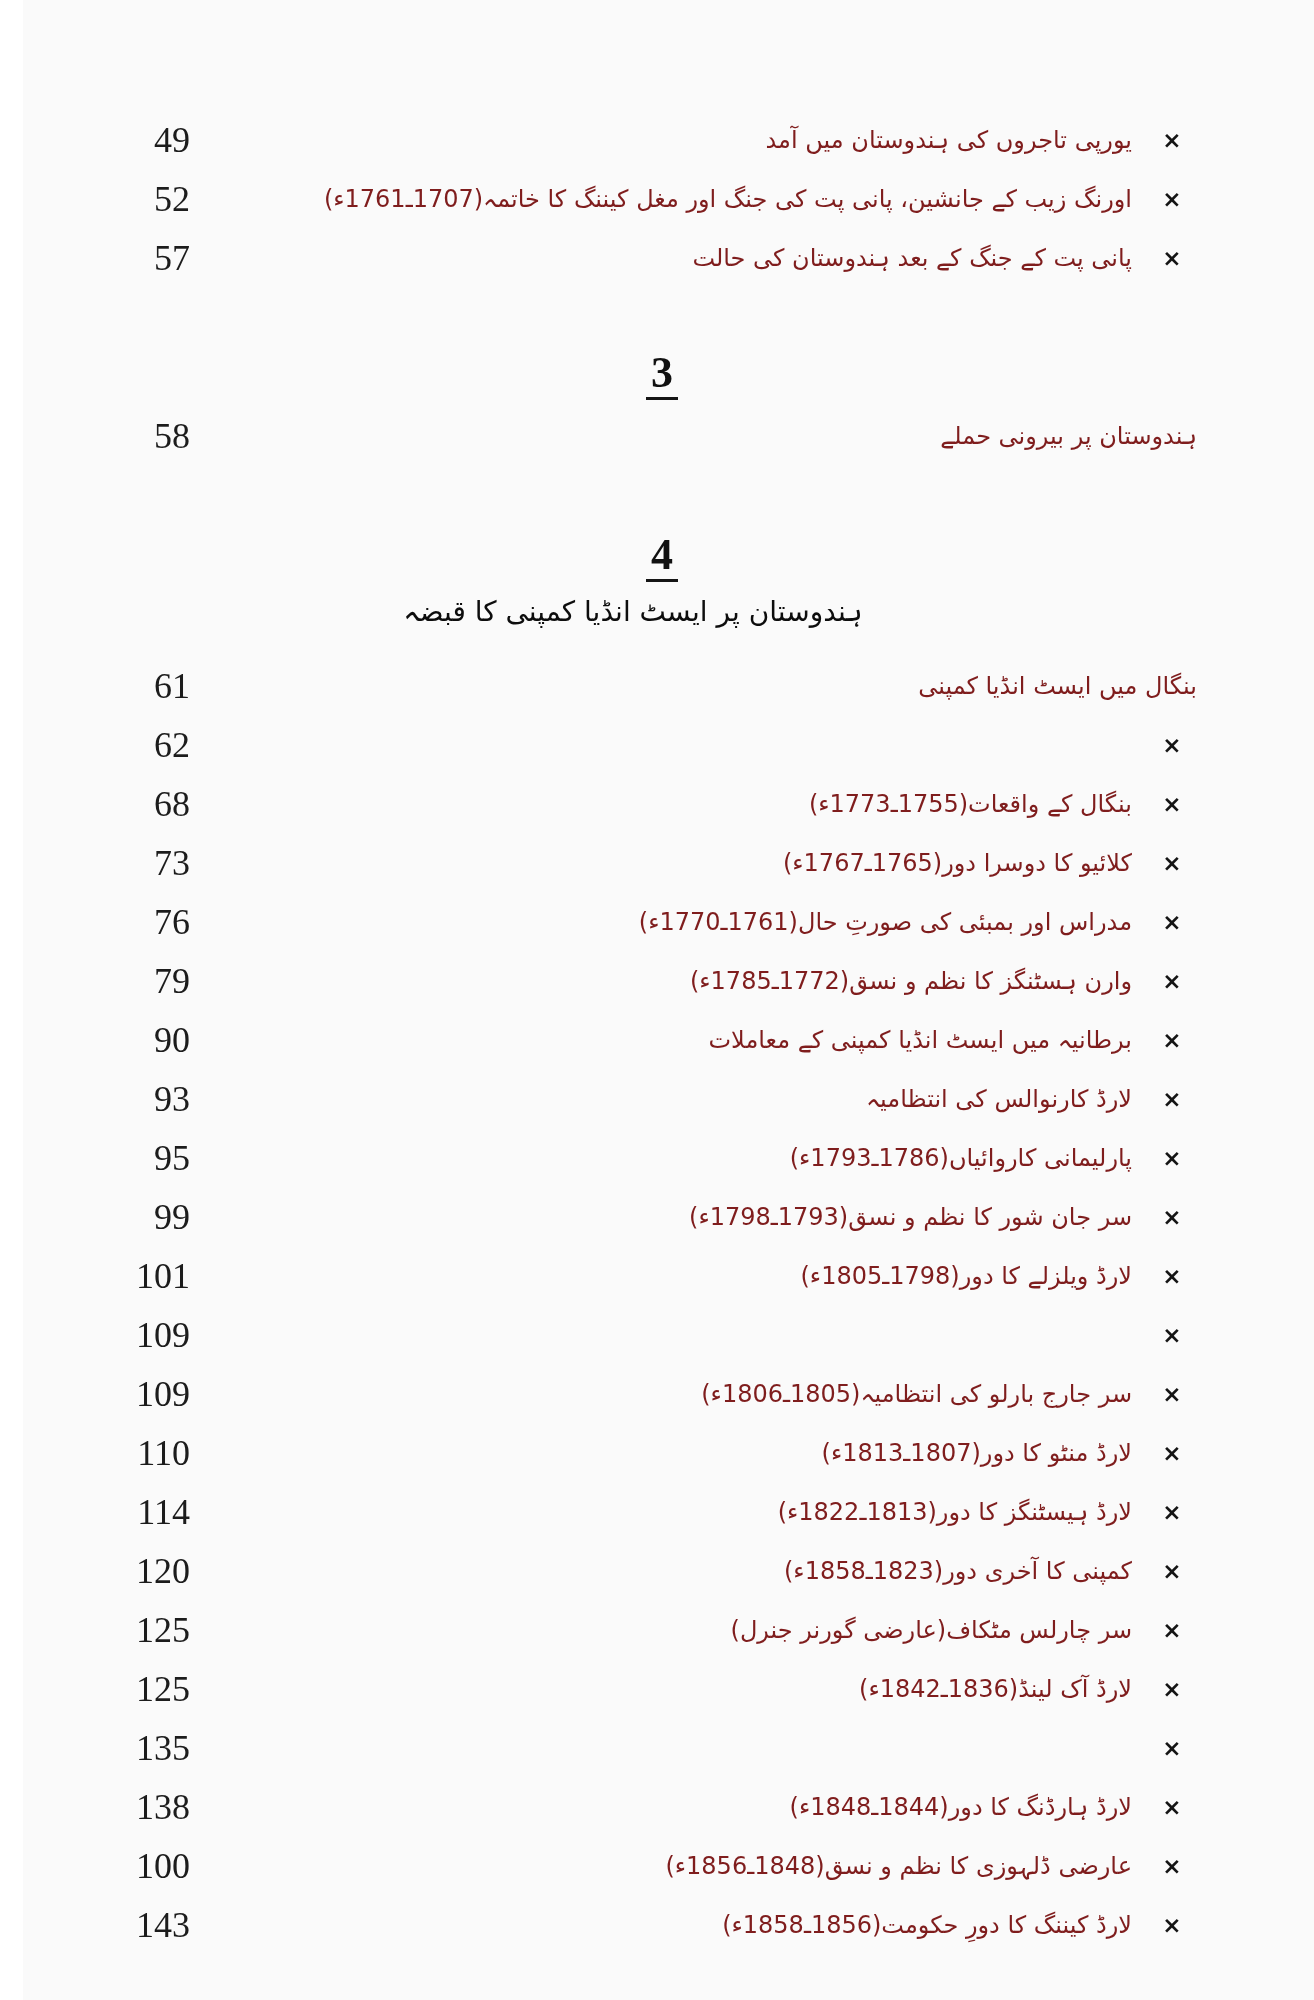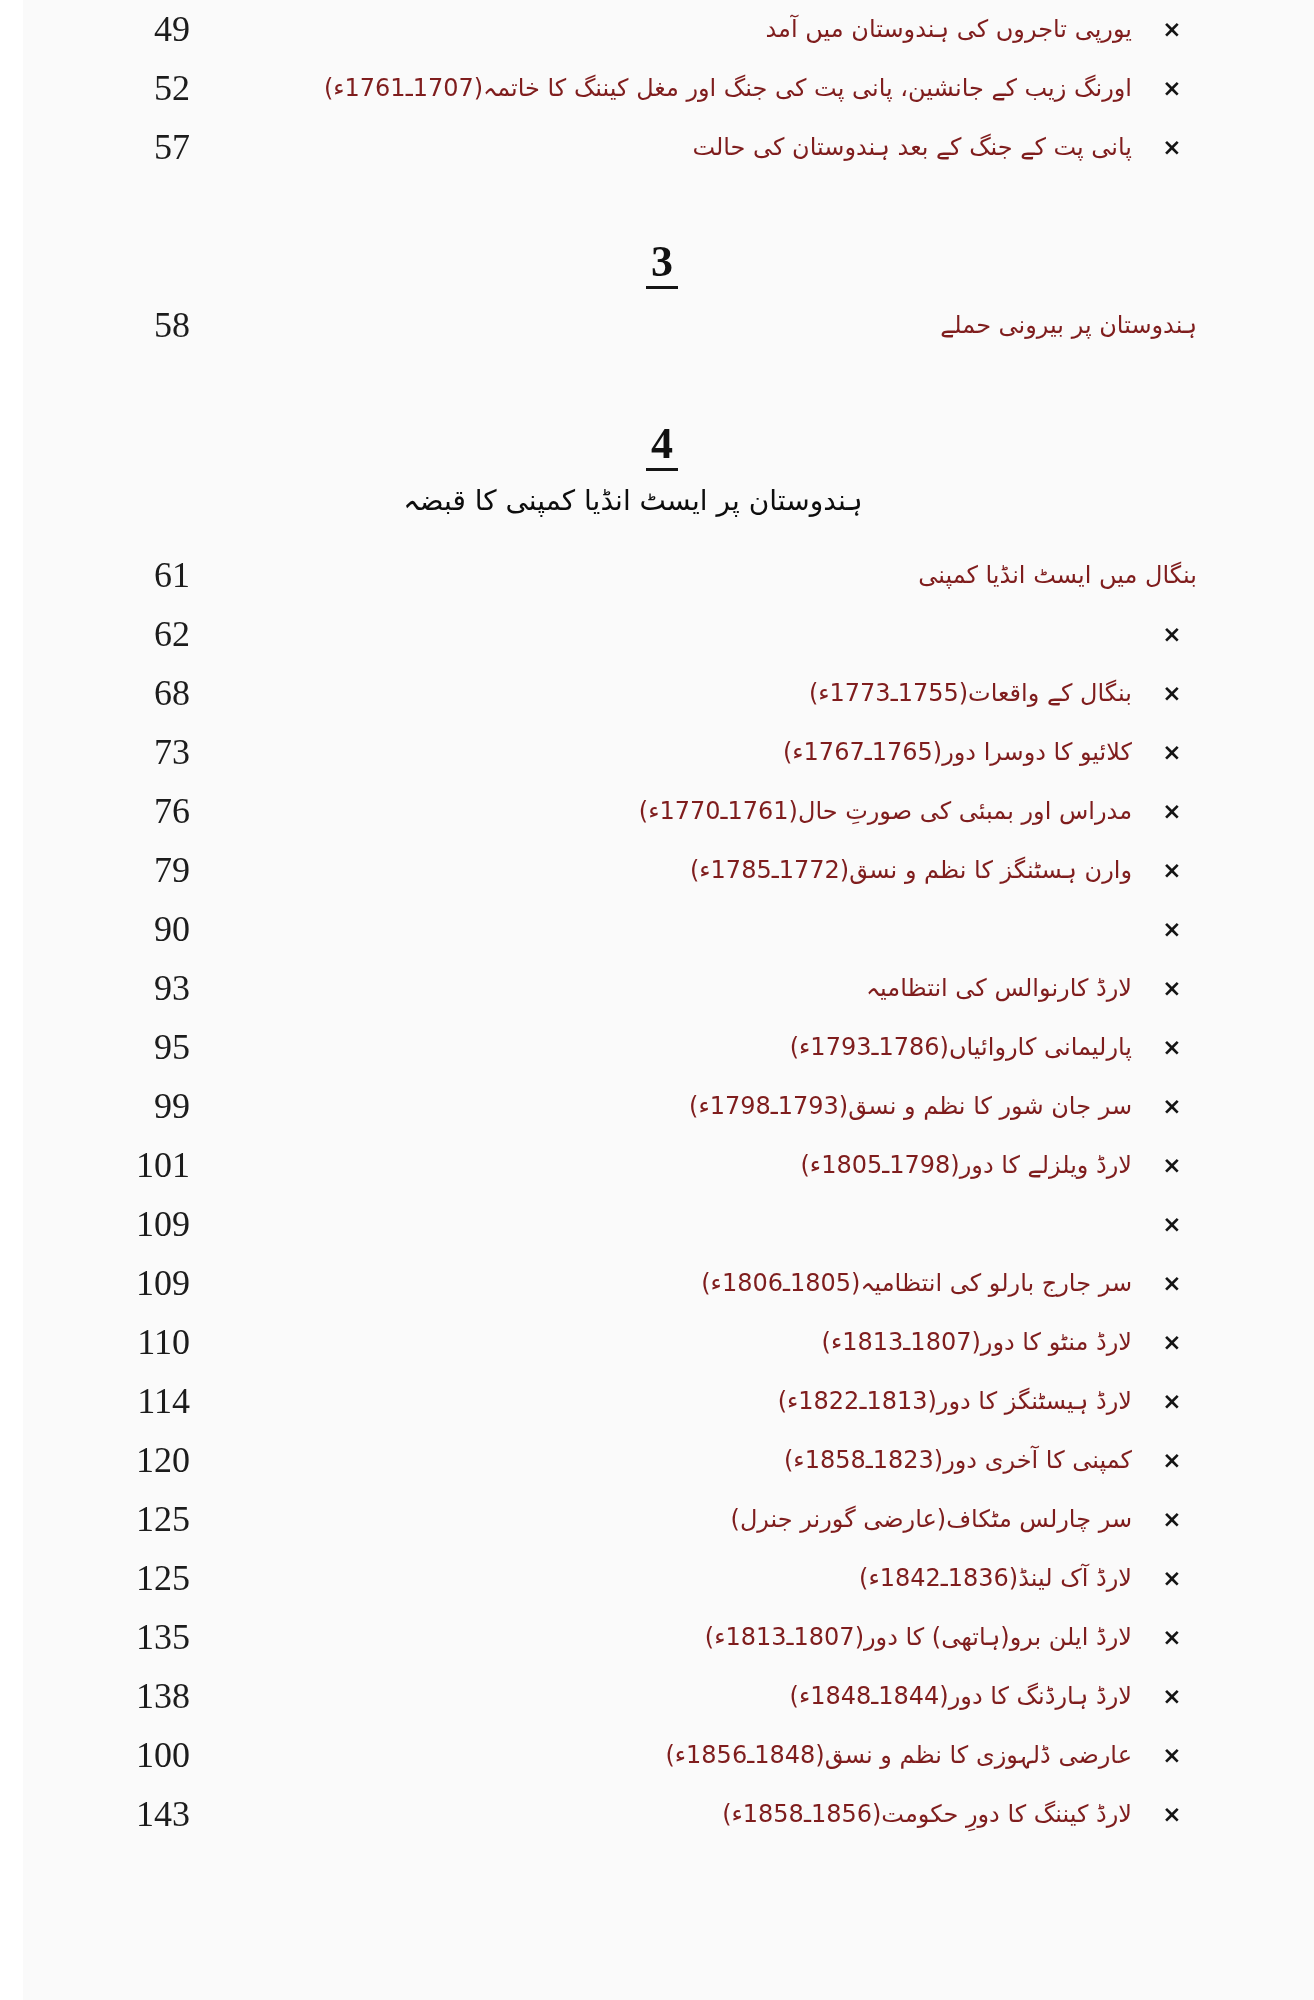--- a/index.html
+++ b/index.html
@@ -16,20 +16,21 @@
   
   .left-edge {
     position: absolute;
     left: 0; top: 0;
     width: 23px; height: 100%;
     background: #ffffff;
   }
 
   .toc {
     position: relative;
+    padding-top: 111px;
   }
 
   
   .row { position: relative; height: 59px; }
 
   .pg {
     position: absolute;
     left: 100px;
     width: 90px;
     text-align: right;
@@ -152,20 +153,21 @@
     <span class="txt" dir="rtl" lang="ur">مدراس اور بمبئی کی صورتِ حال(1761ـ1770ء)</span>
     <span class="marker">×</span>
   </div>
       <div class="row">
     <span class="pg">79</span>
     <span class="txt" dir="rtl" lang="ur">وارن ہسٹنگز کا نظم و نسق(1772ـ1785ء)</span>
     <span class="marker">×</span>
   </div>
       <div class="row">
     <span class="pg">90</span>
+    <span class="txt" dir="rtl" lang="ur">برطانیہ میں ایسٹ انڈیا کمپنی کے معاملات</span>
     <span class="marker">×</span>
   </div>
       <div class="row">
     <span class="pg">93</span>
     <span class="txt" dir="rtl" lang="ur">لارڈ کارنوالس کی انتظامیہ</span>
     <span class="marker">×</span>
   </div>
       <div class="row">
     <span class="pg">95</span>
     <span class="txt" dir="rtl" lang="ur">پارلیمانی کاروائیاں(1786ـ1793ء)</span>
@@ -210,21 +212,20 @@
     <span class="txt" dir="rtl" lang="ur">سر چارلس مٹکاف(عارضی گورنر جنرل)</span>
     <span class="marker">×</span>
   </div>
       <div class="row">
     <span class="pg">125</span>
     <span class="txt" dir="rtl" lang="ur">لارڈ آک لینڈ(1836ـ1842ء)</span>
     <span class="marker">×</span>
   </div>
       <div class="row">
     <span class="pg">135</span>
-    <span class="txt" dir="rtl" lang="ur">لارڈ ایلن برو(ہاتھی) کا دور(1807ـ1813ء)</span>
     <span class="marker">×</span>
   </div>
       <div class="row">
     <span class="pg">138</span>
     <span class="txt" dir="rtl" lang="ur">لارڈ ہارڈنگ کا دور(1844ـ1848ء)</span>
     <span class="marker">×</span>
   </div>
       <div class="row">
     <span class="pg">100</span>
     <span class="txt" dir="rtl" lang="ur">عارضی ڈلہوزی کا نظم و نسق(1848ـ1856ء)</span>

